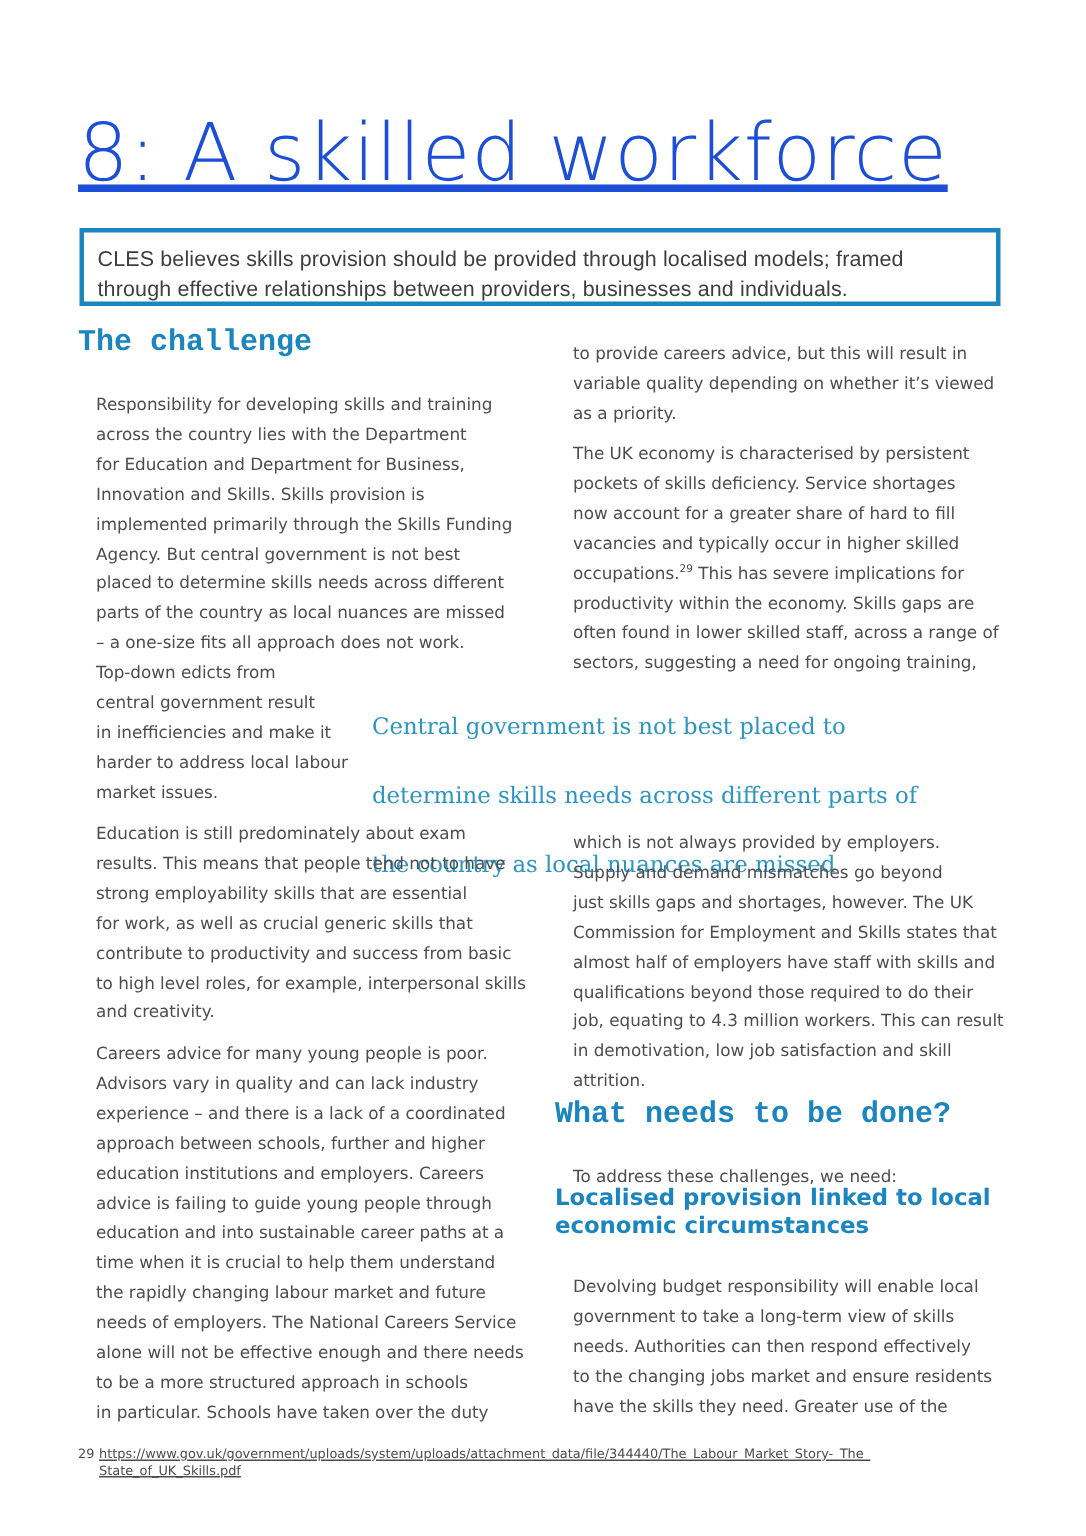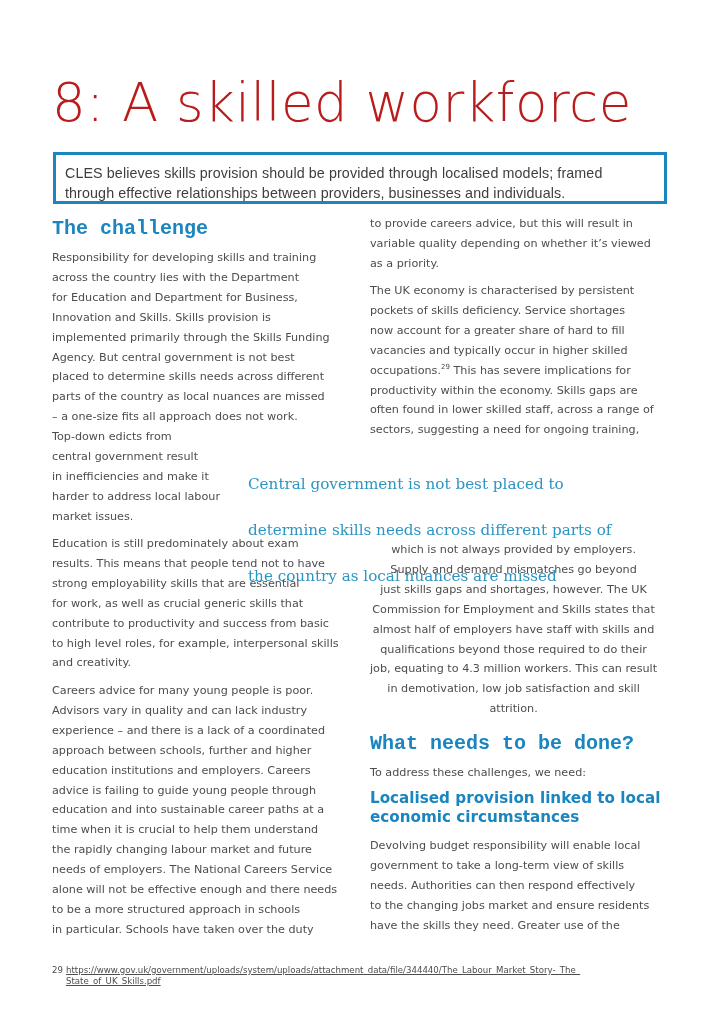--- a/index.html
+++ b/index.html
@@ -1,26 +1,26 @@
 <!DOCTYPE html>
 <html><head>
   <meta charset="utf-8">
   <style>
     html, body { margin: 0; padding: 0; background: #ffffff; }
     body { width: 724px; height: 1024px; position: relative; overflow: hidden;
       font-family: "DejaVu Sans", sans-serif; color: #4a4a4a; }
     .title { position: absolute; left: 52px; top: 76px; margin: 0;
       font-family: "DejaVu Sans", sans-serif; font-weight: 200; font-size: 53px;
-      letter-spacing: 0.5px; color: #b91c1c; line-height: 1; white-space: nowrap; }
+      letter-spacing: 0.5px; color: #1d4ed8; line-height: 1; white-space: nowrap; text-decoration: underline; }
     .intro-box { position: absolute; left: 53px; top: 152px; width: 614px; height: 52px;
       border: 3px solid #1a85bf; box-sizing: border-box; padding: 8px 0 0 9px; }
     .intro-box p { margin: 0; font-size: 14.3px; line-height: 20px; color: #3e3e3e; font-family: "Liberation Sans", sans-serif; letter-spacing: 0.1px; }
     .h2 { position: absolute; margin: 0; font-family: Liberation Mono, monospace; font-weight: bold; font-size: 20px; color: #1a85bf; white-space: nowrap; }
     .h3 { position: absolute; margin: 0; font-family: "DejaVu Sans", sans-serif; font-weight: bold; font-size: 15.2px; color: #1a85bf; line-height: 19px; }
-    .para { position: absolute; margin: 0; font-size: 11.2px; line-height: 19.9px; color: #4d4d4d; font-family: "DejaVu Sans", sans-serif; }
+    .para { position: absolute; margin: 12px; font-size: 11.2px; line-height: 19.9px; color: #4d4d4d; font-family: "DejaVu Sans", sans-serif; }
     .para span.line { display: block; white-space: nowrap; }
     .pull-quote { position: absolute; left: 248px; top: 449px; margin: 0;
       font-family: "DejaVu Serif", serif; font-size: 15.2px; line-height: 22px; color: #2c95c2; }
     .pull-quote span.line { display: block; white-space: nowrap; margin-top: 24px; }
     .footnote { position: absolute; left: 52px; top: 965px; font-size: 8.6px; line-height: 11px; color: #4d4d4d; font-family: "DejaVu Sans", sans-serif; }
     .footnote .num { display: inline-block; width: 14px; }
     .footnote a { color: #4d4d4d; text-decoration: underline; }
     .footnote .cont { display: block; padding-left: 14px; }
     sup { font-size: 7px; vertical-align: super; line-height: 0; }
   </style>
@@ -97,21 +97,21 @@
   <span class="line">advice is failing to guide young people through</span>
   <span class="line">education and into sustainable career paths at a</span>
   <span class="line">time when it is crucial to help them understand</span>
   <span class="line">the rapidly changing labour market and future</span>
   <span class="line">needs of employers. The National Careers Service</span>
   <span class="line">alone will not be effective enough and there needs</span>
   <span class="line">to be a more structured approach in schools</span>
   <span class="line">in particular. Schools have taken over the duty</span>
 </p>
 
-<p class="para" style="left:370px; top:540px;text-align:center;">
+<p class="para" style="left:370px; top:540px;">
   <span class="line">which is not always provided by employers.</span>
   <span class="line">Supply and demand mismatches go beyond</span>
   <span class="line">just skills gaps and shortages, however. The UK</span>
   <span class="line">Commission for Employment and Skills states that</span>
   <span class="line">almost half of employers have staff with skills and</span>
   <span class="line">qualifications beyond those required to do their</span>
   <span class="line">job, equating to 4.3 million workers. This can result</span>
   <span class="line">in demotivation, low job satisfaction and skill</span>
   <span class="line">attrition.</span>
 </p>

